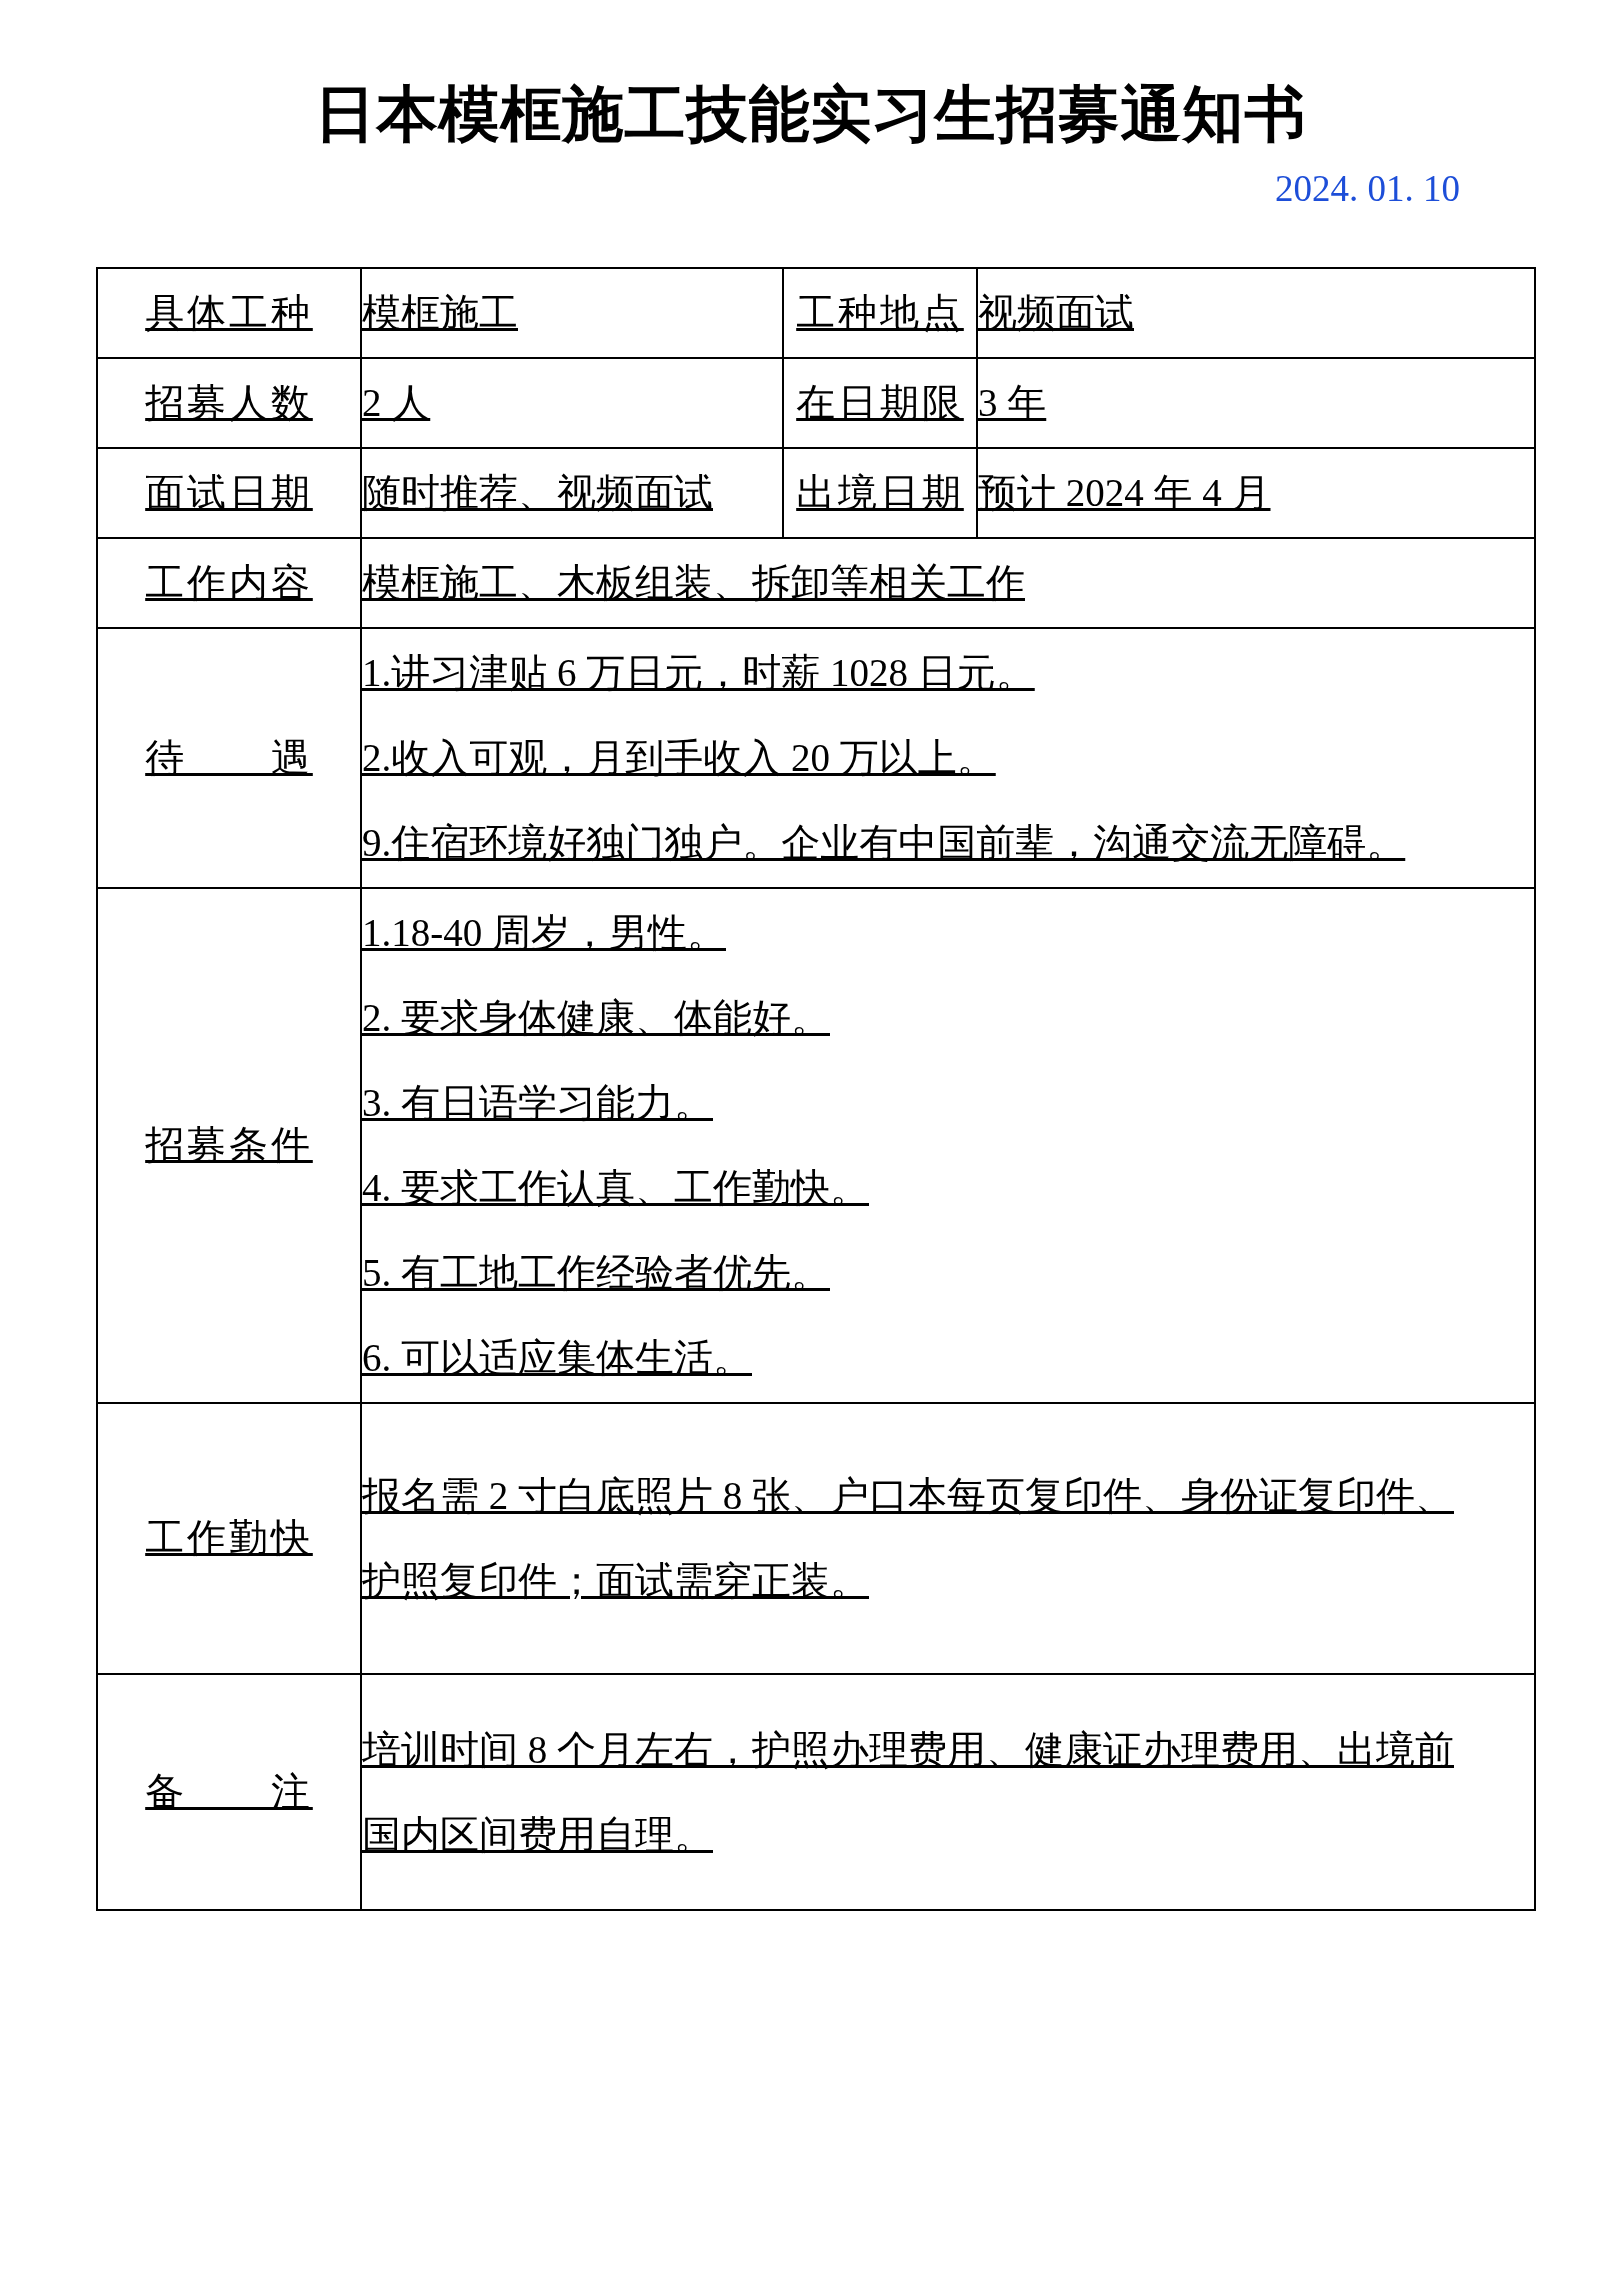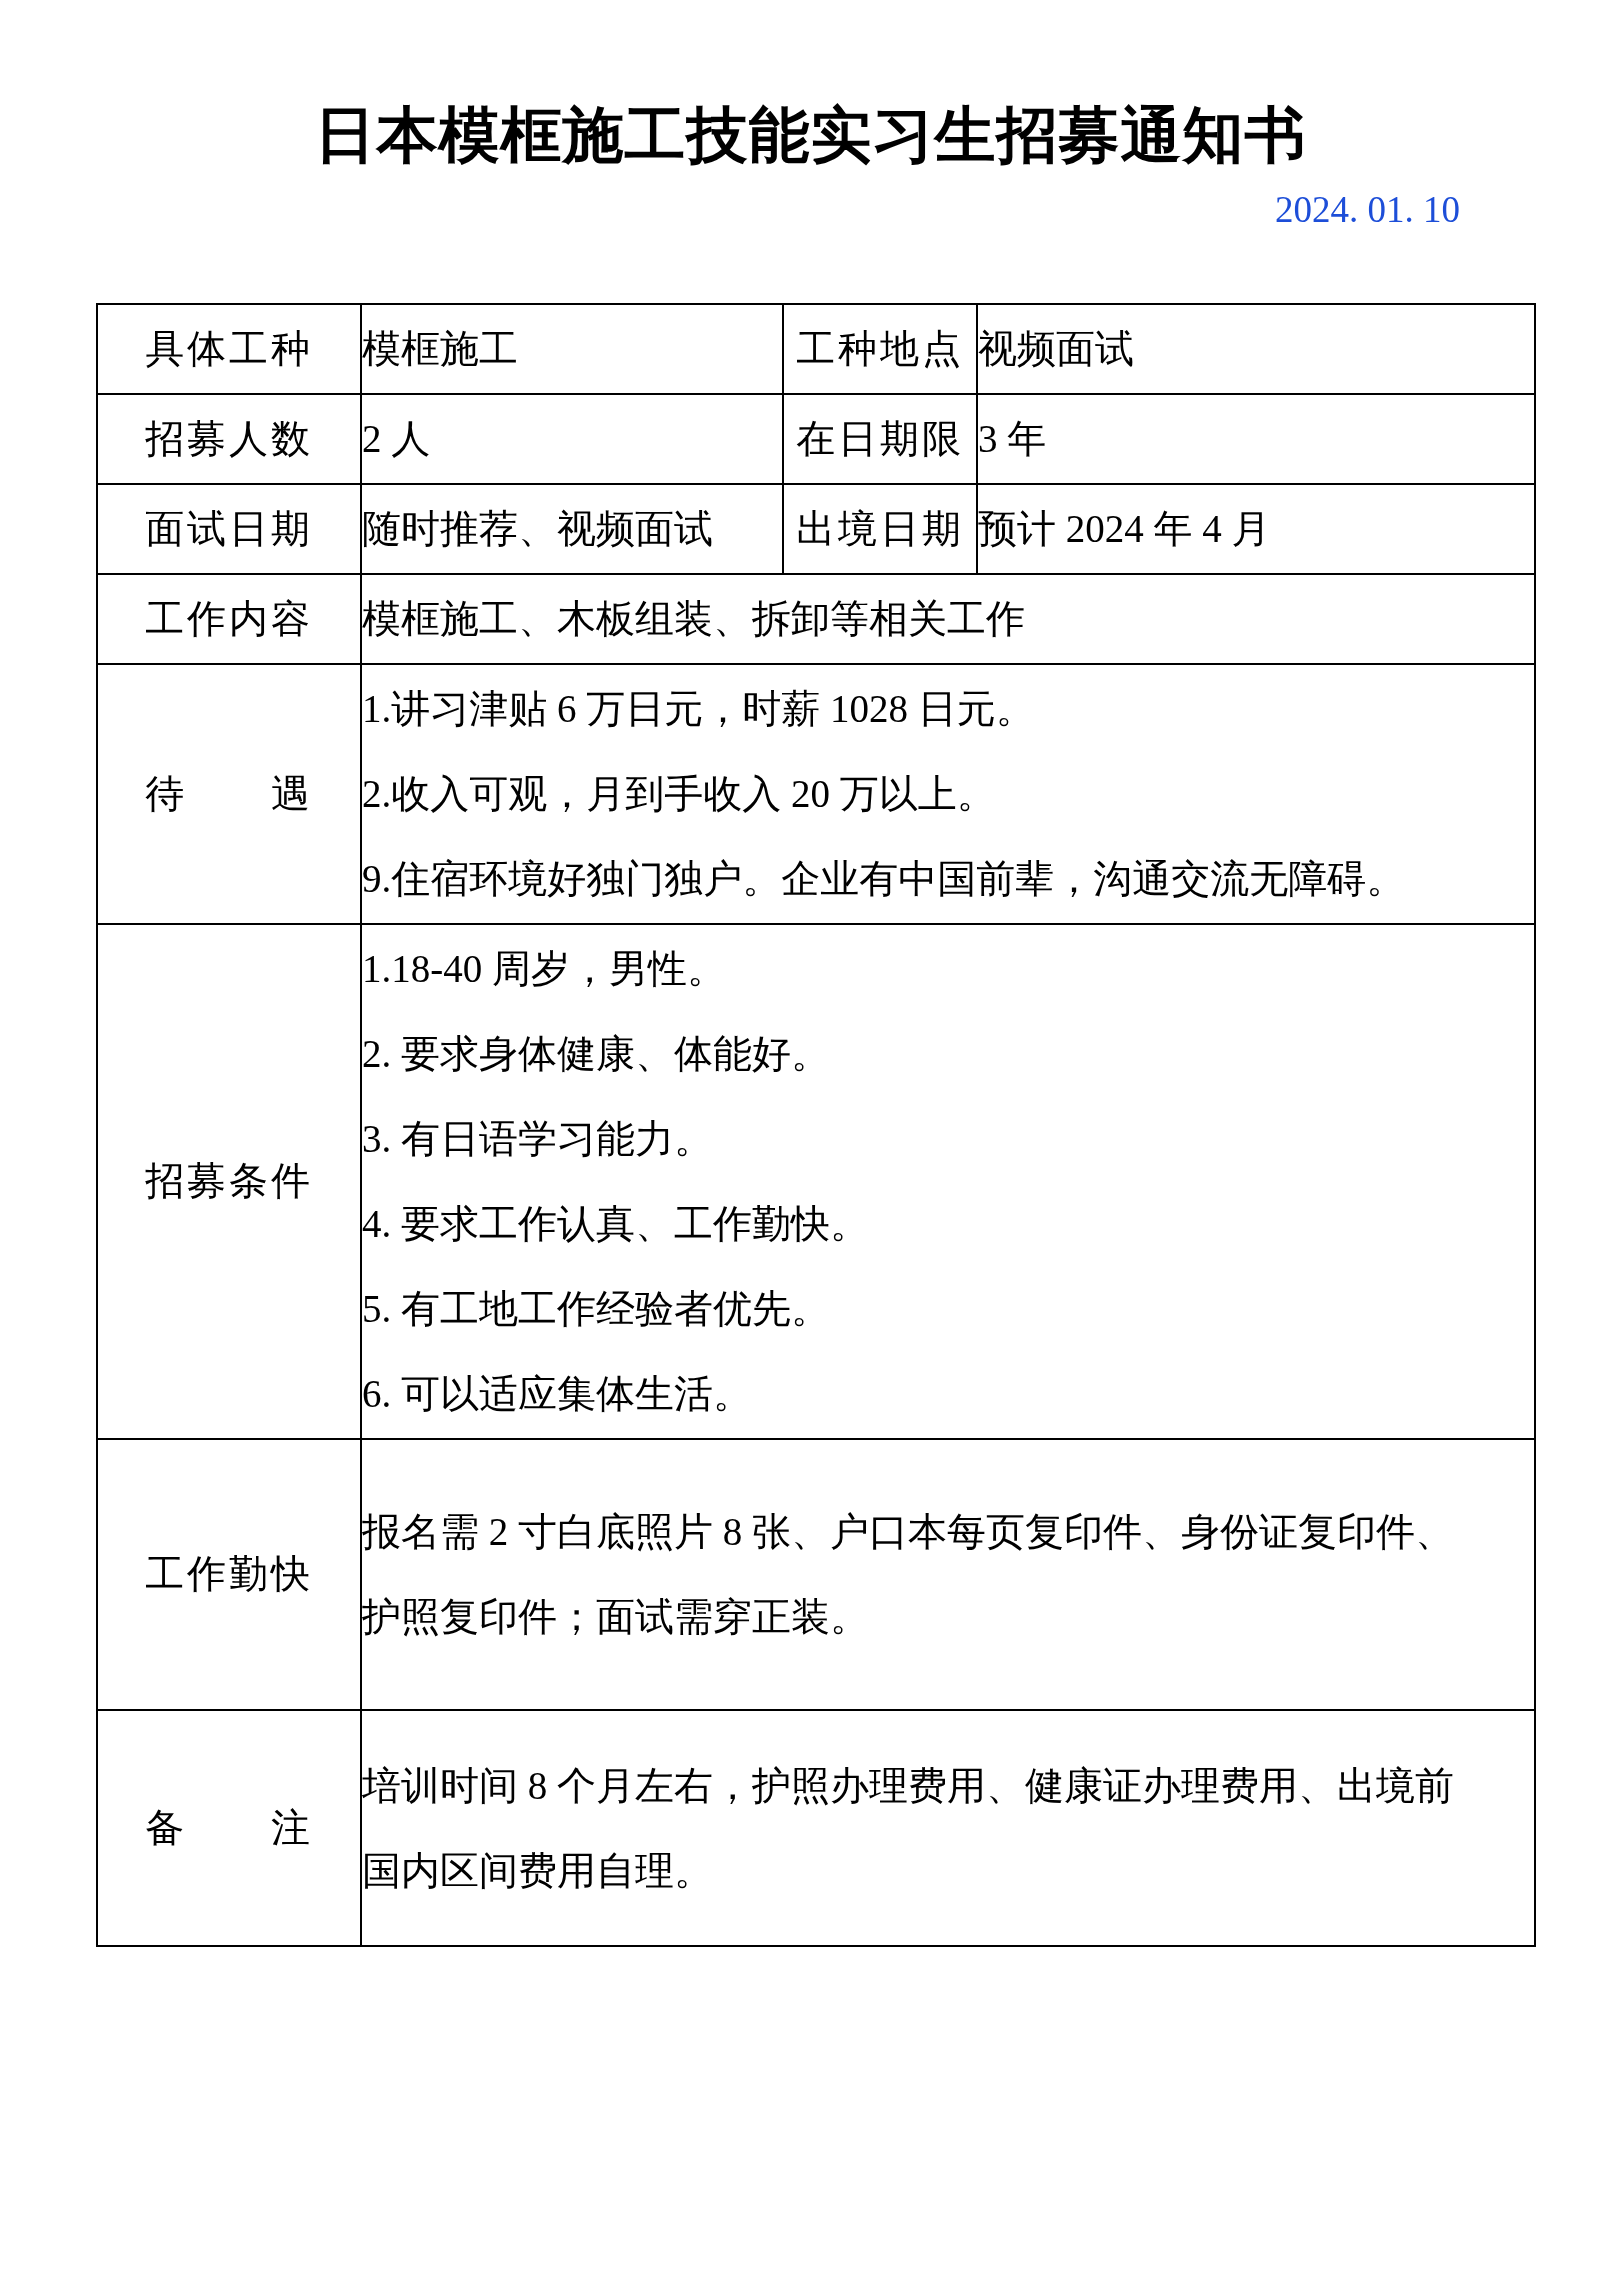--- a/index.html
+++ b/index.html
@@ -8,21 +8,21 @@
     padding: 0;
     background: #ffffff;
   }
   body {
     width: 1621px;
     height: 2293px;
     color: #000000;
     font-family: "Liberation Serif", "DejaVu Serif", serif;
   }
   .doc {
-    padding-top: 100px;
+    padding-top: 79px;
   }
   .title {
     margin: 0;
     text-align: center;
     font-size: 61px;
     font-weight: bold;
     line-height: 71px;
     letter-spacing: 1px;
     color: #000000;
   }
@@ -31,21 +31,22 @@
     padding-right: 161px;
     text-align: right;
     font-size: 37px;
     line-height: 45px;
     color: #1d4ed8;
   }
   table.notice {
     border-collapse: collapse;
     table-layout: fixed;
     width: 1438px;
-    margin: 71px 0 0 96px;
+    margin: 56px 0 0 96px;
+    text-decoration: underline;
   }
   table.notice td {
     border: 2px solid #000000;
     font-size: 39px;
     color: #000000;
     padding: 0;
     vertical-align: middle;
     overflow: hidden;
   }
   td.label-cell {

